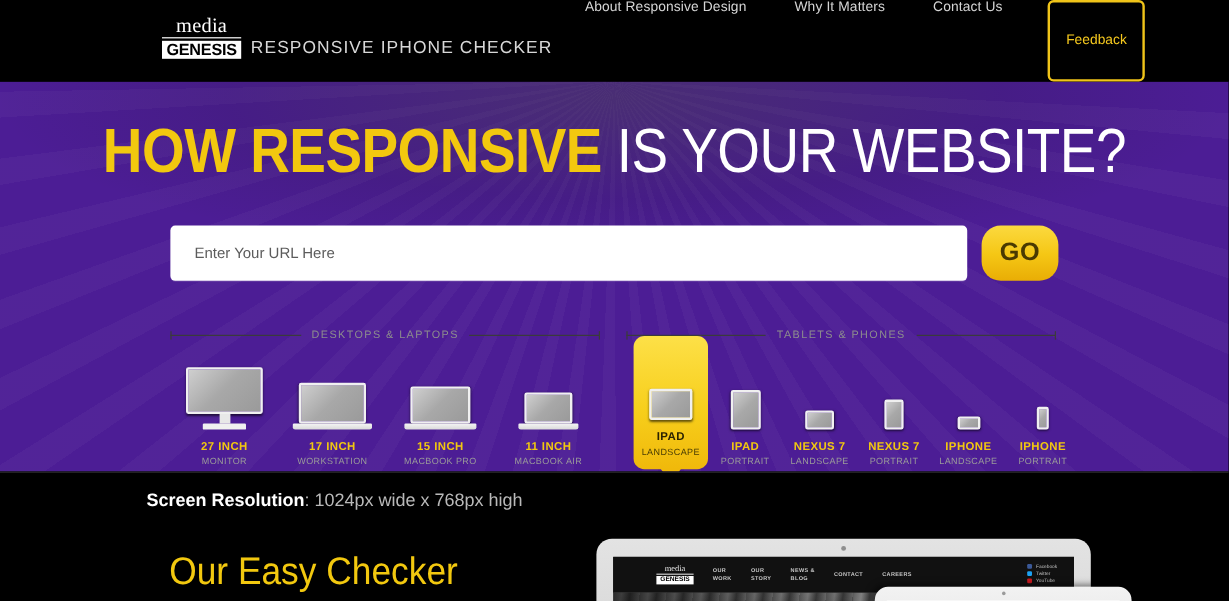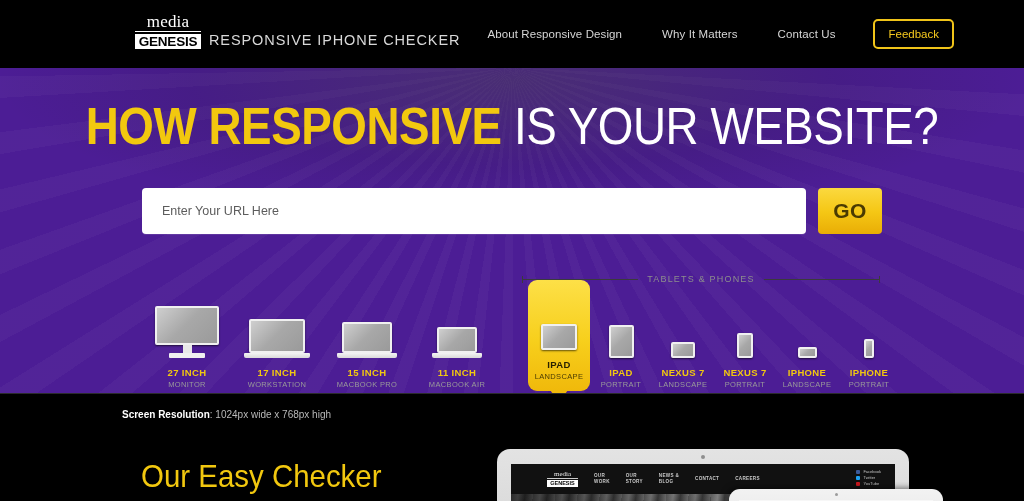--- a/index.html
+++ b/index.html
@@ -74,21 +74,20 @@
     padding-bottom: 1px;
     white-space: nowrap;
   }
 
   #nav {
     position: absolute;
     right: 70px;
     top: 0;
     height: 68px;
     display: flex;
-    align-items: center;
     gap: 0px;
   }
   .nav-link {
     color: #d5d5d5;
     font-size: 11.5px;
     text-decoration: none;
     padding: 0 20px;
     letter-spacing: 0.1px;
     white-space: nowrap;
     cursor: pointer;
@@ -178,21 +177,21 @@
     font-family: "Liberation Sans", sans-serif;
     outline: none;
   }
   #url-input::placeholder { color: #5c5c5c; }
   #go-button {
     position: absolute;
     right: 0; top: 0;
     width: 64px;
     height: 46px;
     border: none;
-    border-radius: 4px;
+    border-radius: 16px;
     background: linear-gradient(180deg, #fbd93f 0%, #f5c715 52%, #e9ad05 100%);
     color: #4a3a02;
     font-family: "Liberation Sans Narrow", "Liberation Sans", sans-serif;
     font-weight: bold;
     font-size: 21px;
     letter-spacing: 0.5px;
     cursor: pointer;
   }
 
   
@@ -316,21 +315,21 @@
     width: 1024px;
     height: 48px;
     background: #000;
     border-top: 1px solid #2b2b2b;
     z-index: 20;
   }
   #resolution-text {
     position: absolute;
     left: 122px;
     top: 15px;
-    font-size: 10px;
+    font-size: 15px;
     color: #b9b9b9;
     white-space: nowrap;
   }
   #resolution-text .res-label { color: #ffffff; font-weight: bold; }
 
   
   #lower {
     position: absolute;
     top: 441px; left: 17px;
     width: 1024px;
@@ -511,20 +510,25 @@
 
     <div id="headline">
       <span class="hl-accent">HOW RESPONSIVE</span><span class="hl-plain"> IS YOUR WEBSITE?</span>
     </div>
 
     <div id="search-row">
       <input id="url-input" type="text" placeholder="Enter Your URL Here" style="">
       <button id="go-button">GO</button>
     </div>
 
+    <div class="group-header" id="group-desktops">
+      <span class="gl-line gl-left"></span>
+      <span>DESKTOPS &amp; LAPTOPS</span>
+      <span class="gl-line gl-right"></span>
+    </div>
 
     <div class="group-header" id="group-tablets">
       <span class="gl-line gl-left"></span>
       <span>TABLETS &amp; PHONES</span>
       <span class="gl-line gl-right"></span>
     </div>
 
     <div class="device-row" id="row-desktops">
 
       <div class="device">

